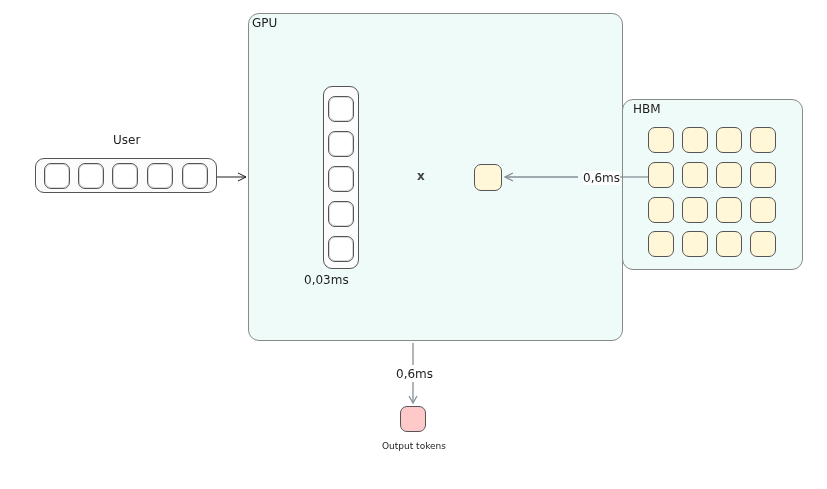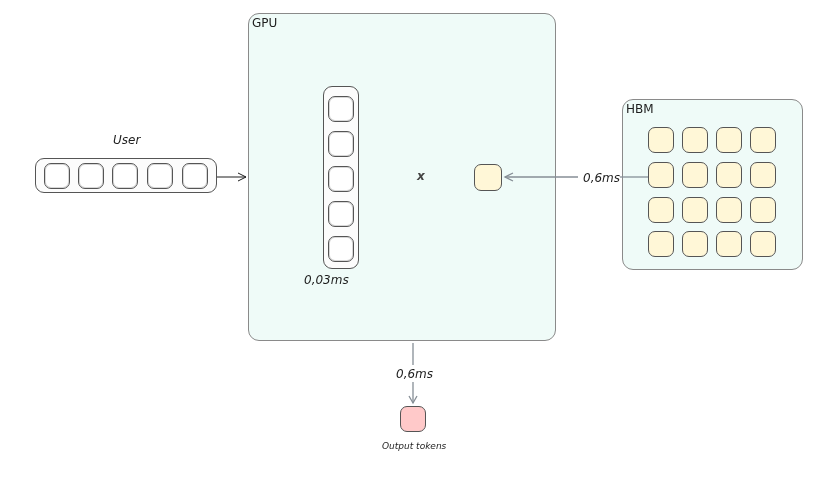--- a/index.html
+++ b/index.html
@@ -3,33 +3,33 @@
 <meta charset="utf-8">
 <style>
   html, body { margin:0; padding:0; background:#ffffff; }
   body { width:827px; height:489px; position:relative; overflow:hidden;
          font-family:"DejaVu Sans", sans-serif; color:#1e1e1e; }
   .panel { position:absolute; background:#effbf8; border:1.3px solid #8a8a8a; border-radius:11px; box-sizing:border-box; }
   .panel-title { position:absolute; font-size:12px; color:#1e1e1e; }
   .group { position:absolute; border:1.2px solid #555; border-radius:9px; box-sizing:border-box; background:#fcfcfc; }
   .cell { position:absolute; width:26px; height:26px; border:1.3px solid #555; border-radius:7px; box-sizing:border-box; background:#ffffff; box-shadow: inset 0 0 0 1px #d8d8d8; }
   .cell.hbm { background:#fff7d7; box-shadow:none; }
-  .label { position:absolute; font-size:12px; white-space:nowrap;font-style:italic; }
+  .label { position:absolute; font-size:12px; white-space:nowrap; }
   .small { font-size:9px; }
   svg.overlay { position:absolute; left:0; top:0; }
 </style>
 </head>
 <body>
 
-<div class="panel" style="left:248px;top:13px;width:308px;height:328px;">
+<div class="panel" style="left:248px;top:13px;width:375px;height:328px;">
   <span class="panel-title" style="left:3px;top:2px;">GPU</span>
 </div>
 
 <div class="panel" style="left:622px;top:99px;width:181px;height:171px;">
-  <span class="panel-title" style="left:3px;top:2px;">HBM</span>
+  <span class="panel-title" style="left:10px;top:2px;">HBM</span>
 </div>
 
 <span class="label" style="left:113px;top:133px;">User</span>
 <div class="group" style="left:35px;top:158px;width:182px;height:35px;">
   <div class="cell" style="left:8px;top:4px;"></div>
   <div class="cell" style="left:42px;top:4px;"></div>
   <div class="cell" style="left:76px;top:4px;"></div>
   <div class="cell" style="left:111px;top:4px;"></div>
   <div class="cell" style="left:146px;top:4px;"></div>
 </div>

